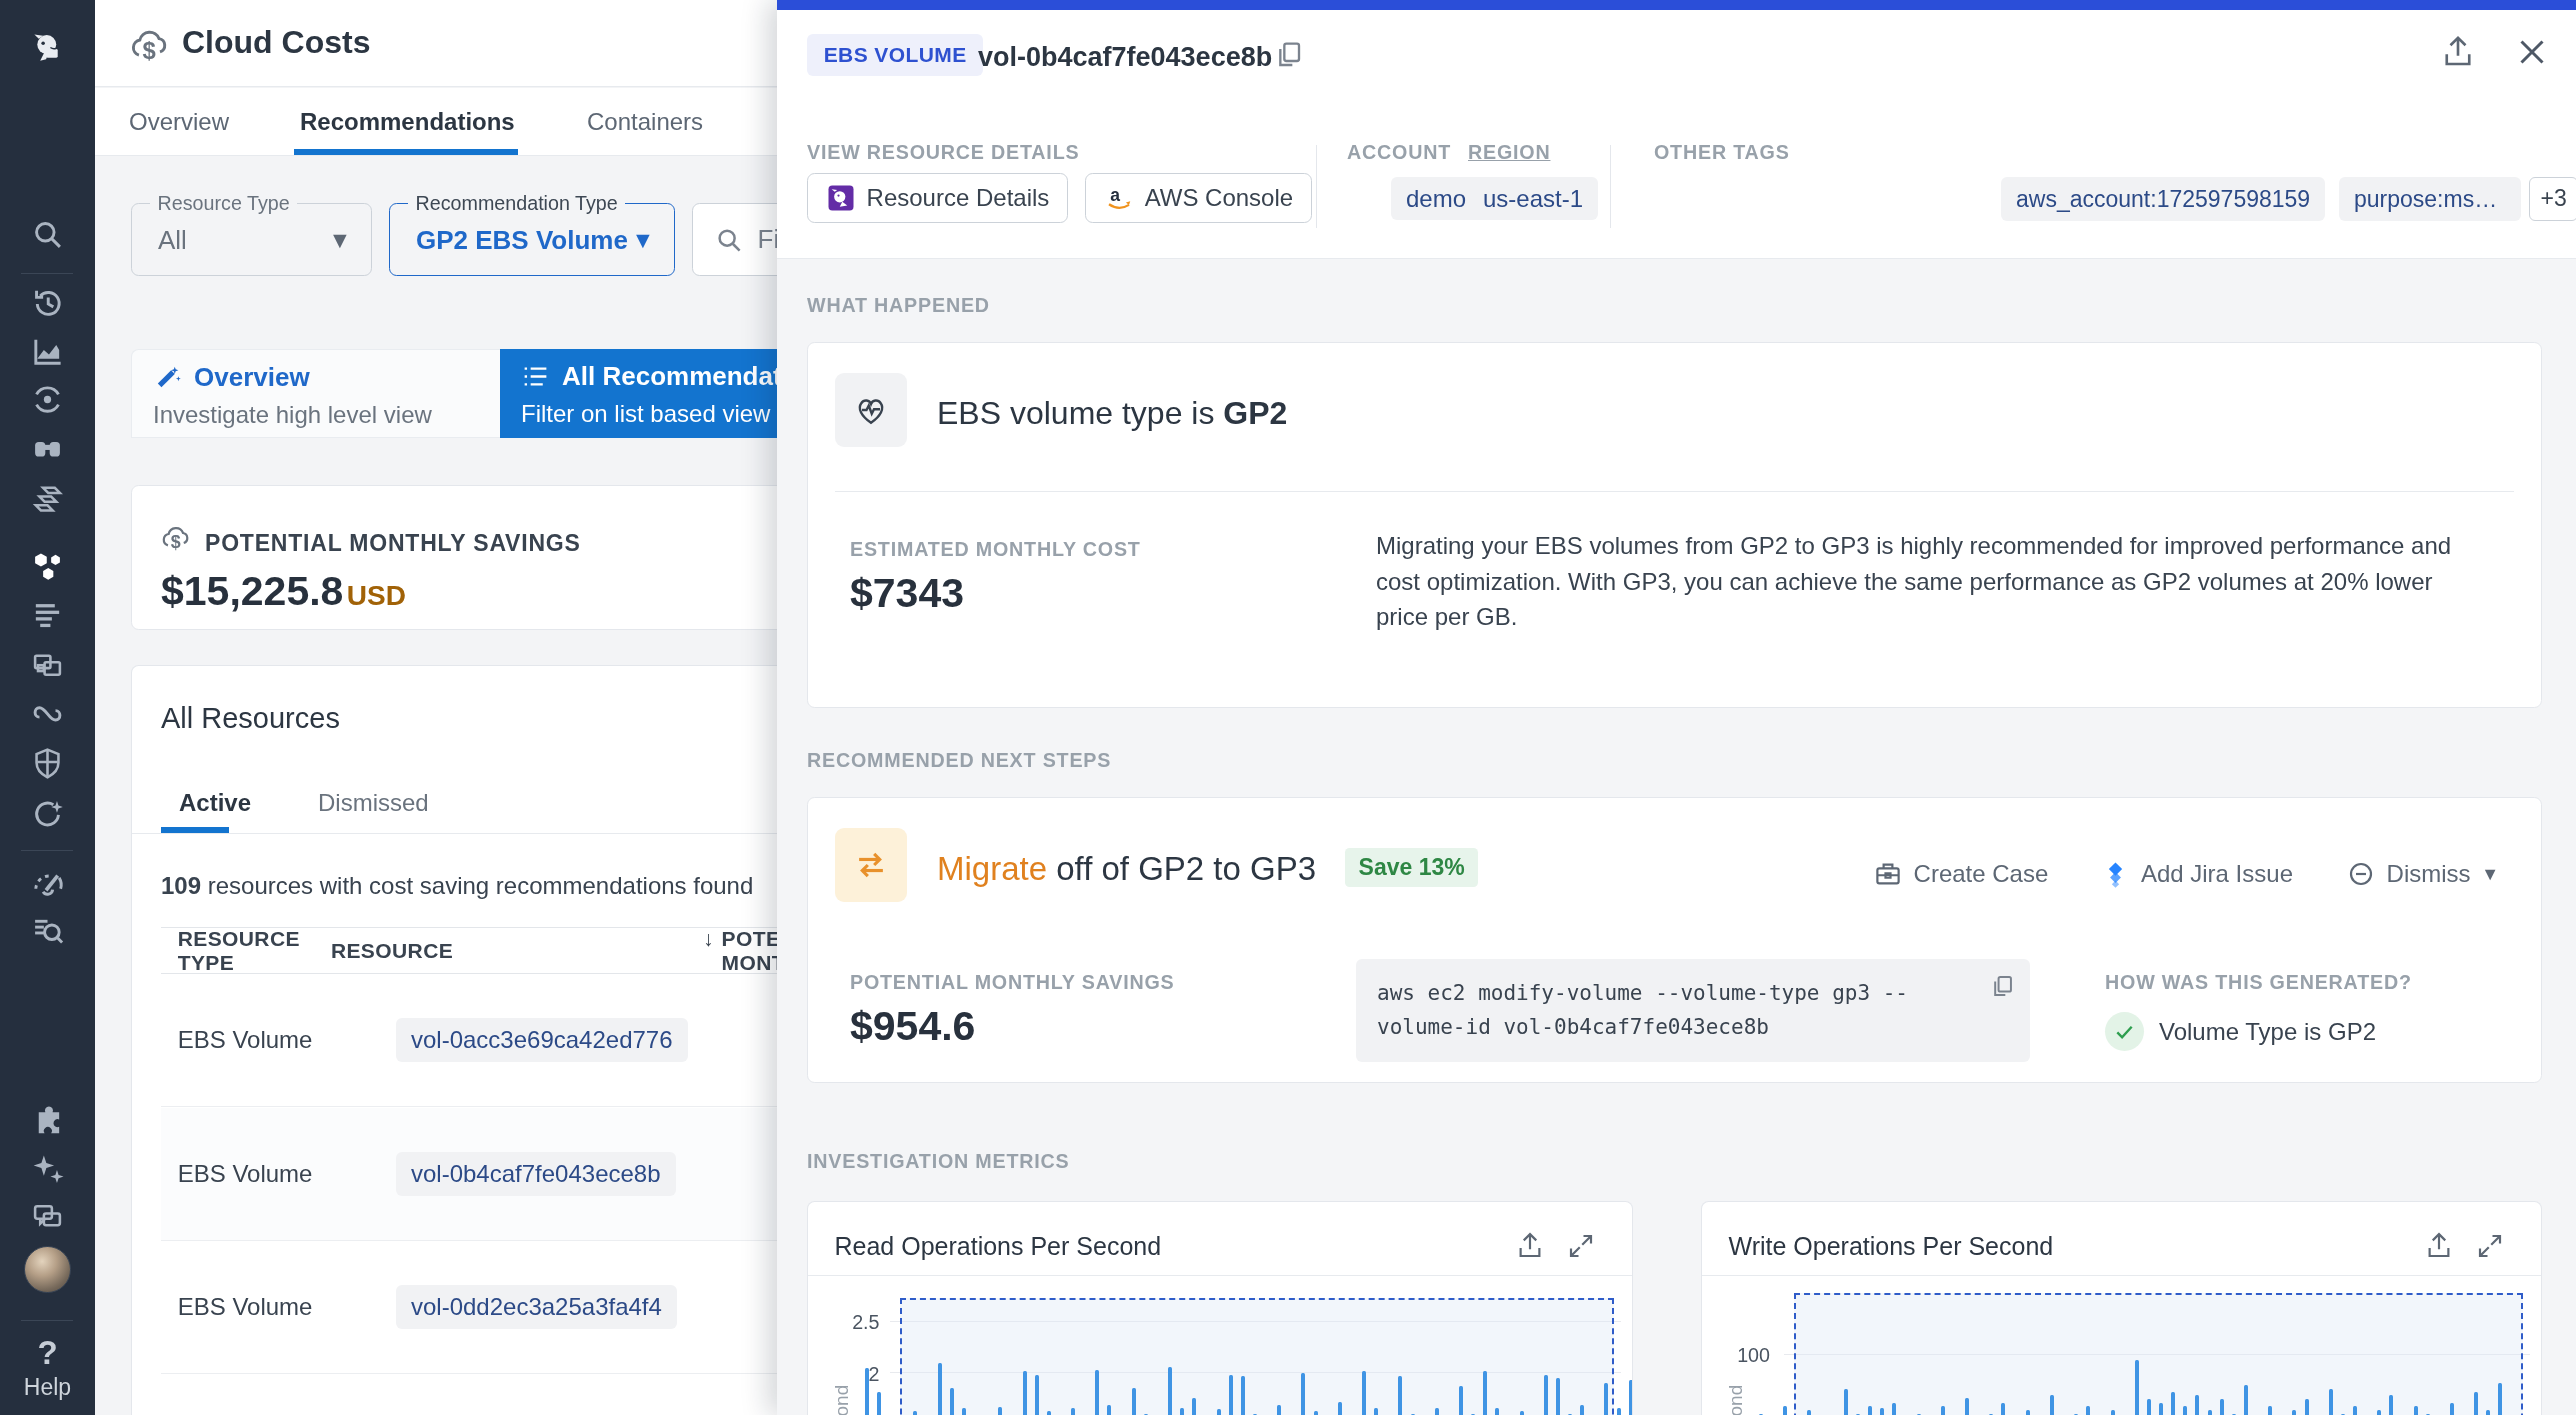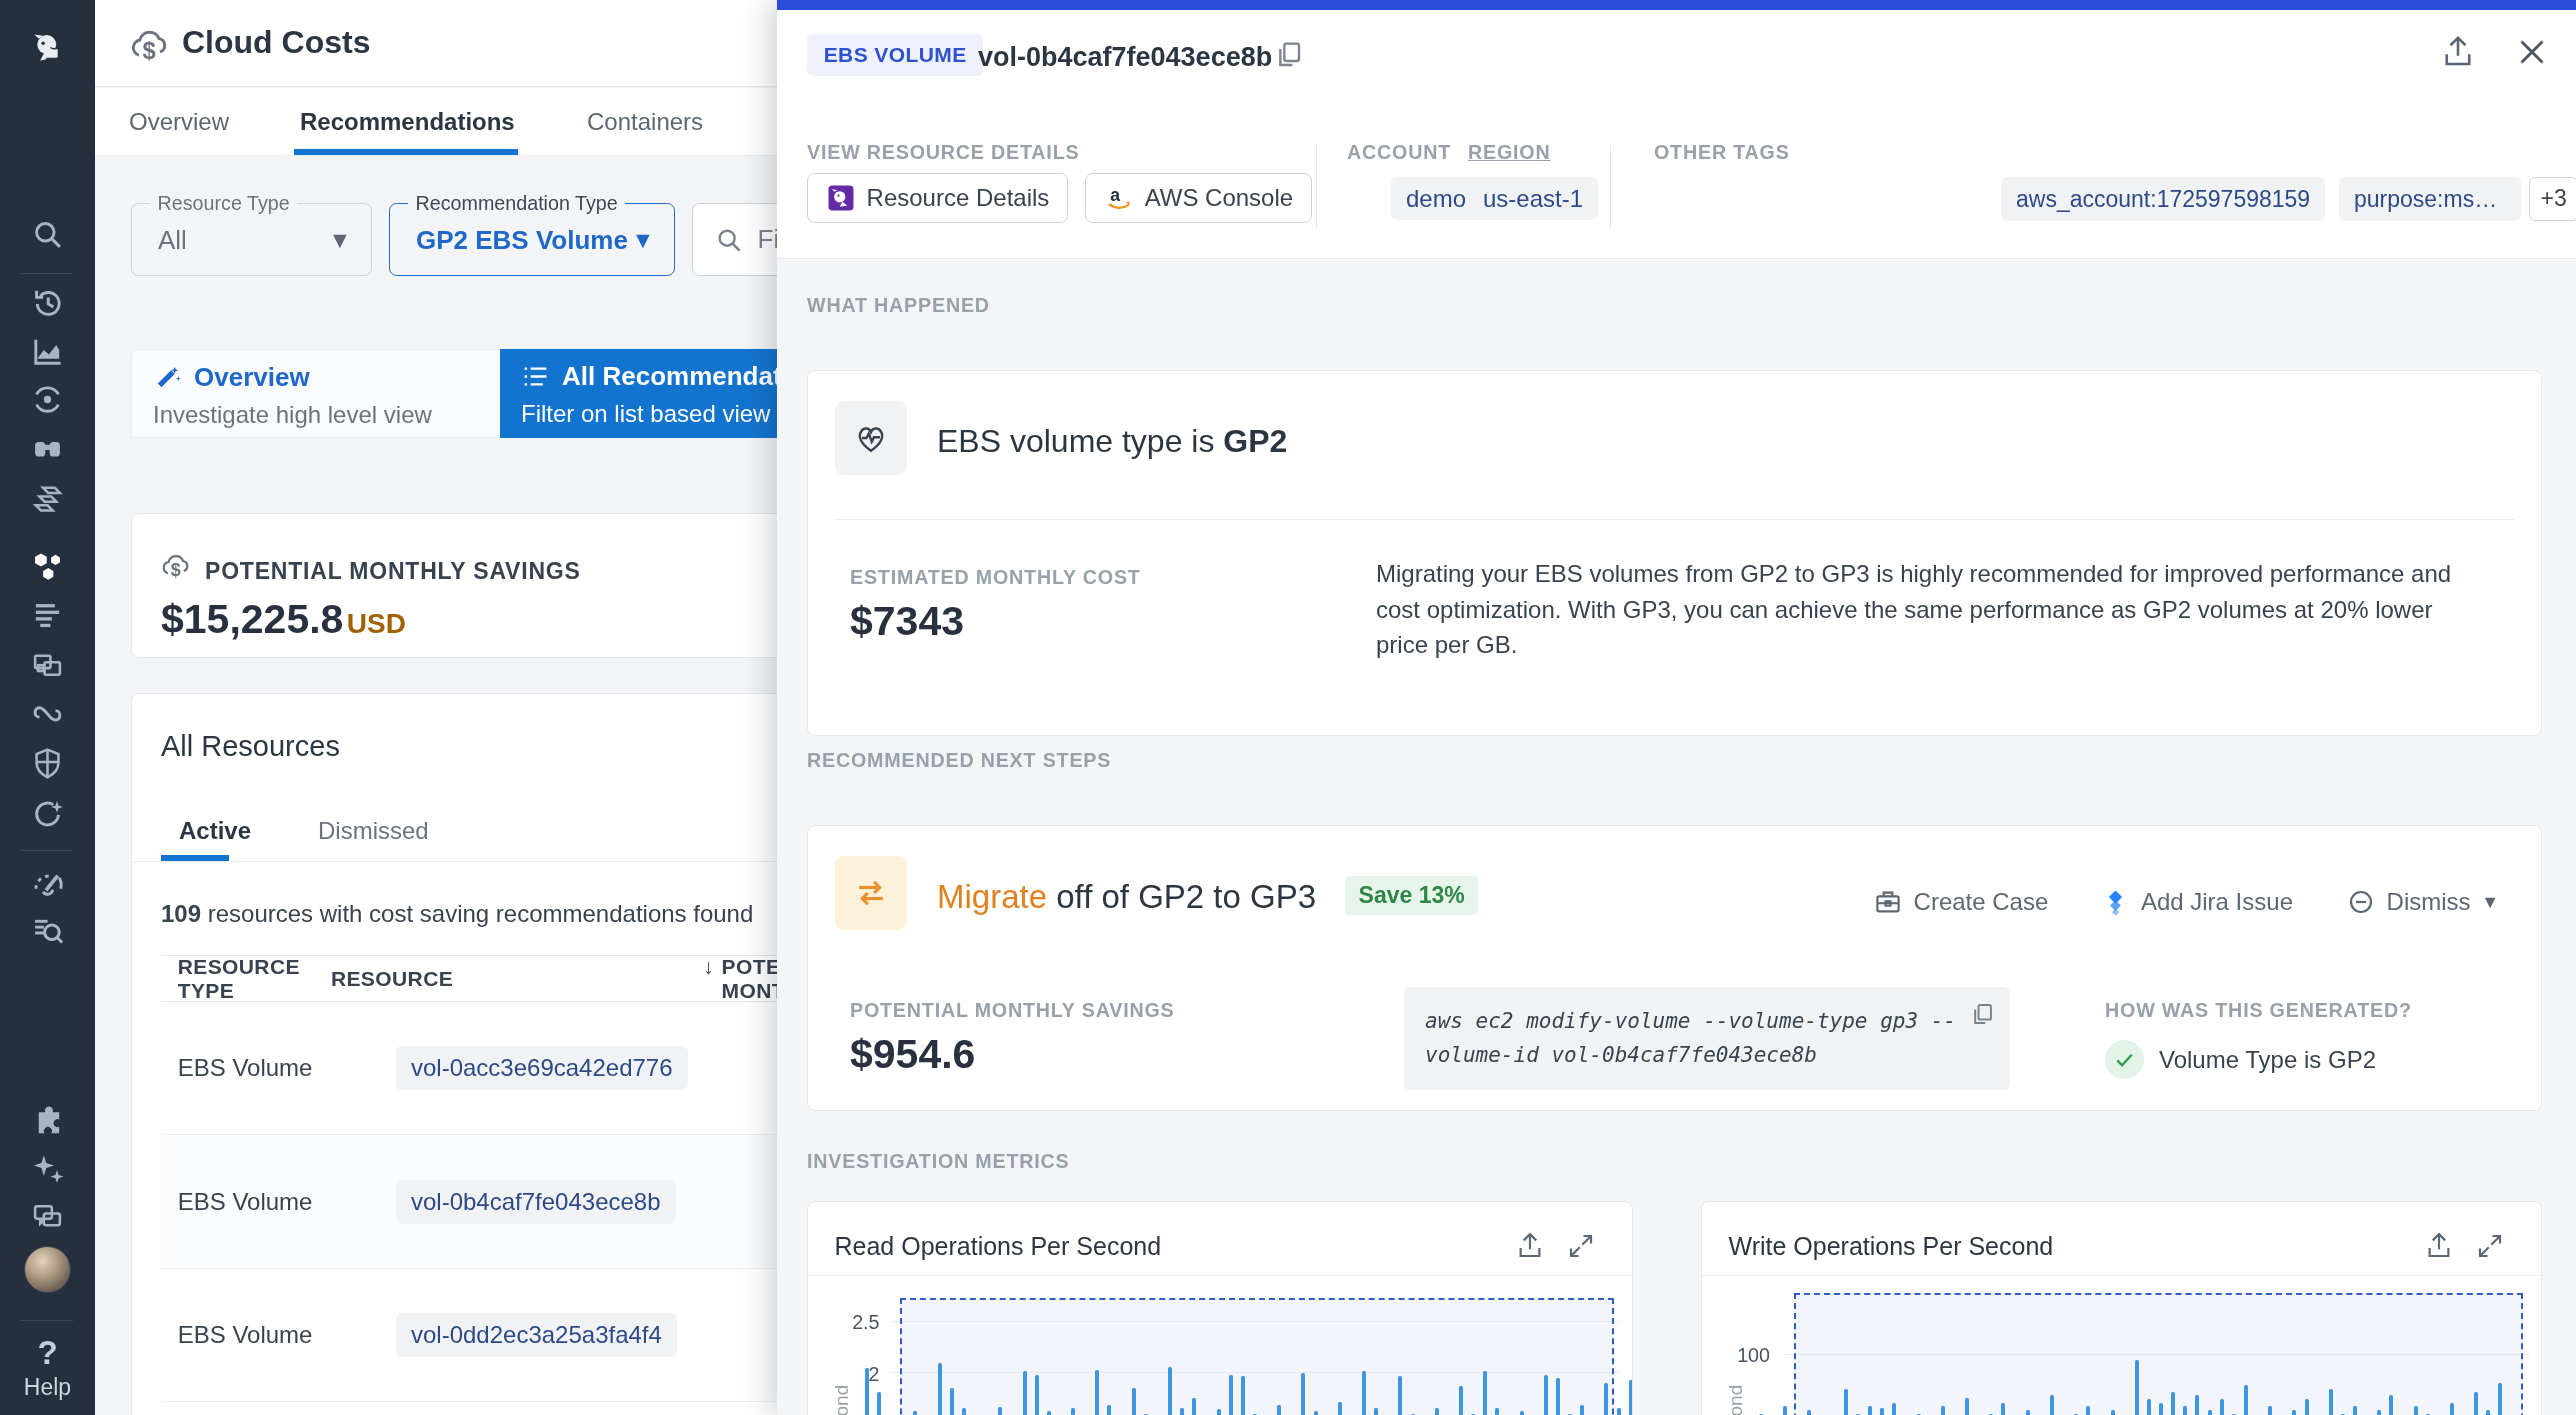--- a/index.html
+++ b/index.html
@@ -36,21 +36,21 @@
   .searchbox { position:absolute; height:73px; background:#fff; border:1.5px solid #ccd2d9; border-radius:7.6px; display:flex; align-items:center; padding-left:21px; gap:13.6px; color:#7b838e; font-size:26px; }
 
   .vcard { position:absolute; top:349px; height:89px; padding:12px 21px; }
   .vcard .t { font-size:26px; font-weight:bold; display:flex; align-items:center; gap:12px; }
   .vcard .s { font-size:24px; margin-top:7.6px; }
   .vcard.light { background:#fafbfc; border:0.8px solid #e9ecf0; border-right:none; border-radius:7.6px 0 0 0; }
   .vcard.light .t { color:#1f68c9; } .vcard.light .s { color:#6a737e; }
   .vcard.bluebg { background:#1374cf; border-radius:0 7.6px 0 0; }
   .vcard.bluebg .t, .vcard.bluebg .s { color:#fff; }
 
-  .card { position:absolute; background:#fff; border:0.8px solid #e4e7ec; border-radius:7.6px;margin-top:28px; }
+  .card { position:absolute; background:#fff; border:0.8px solid #e4e7ec; border-radius:7.6px; }
   .lbl { font-size:19.7px; font-weight:bold; letter-spacing:0.8px; color:#98a1aa; }
   .big { font-size:41px; font-weight:bold; color:#28313d; }
   .pill { display:inline-block; background:#f1f2f4; border-radius:6px; padding:7.6px 15px; font-size:24px; color:#2c4a87; white-space:nowrap; }
 
   .rtab { position:absolute; top:0; font-size:24px; color:#6a737e; }
   .rtab.active { color:#2c3642; font-weight:bold; }
 
   .thead { font-size:21px; font-weight:bold; color:#39434f; letter-spacing:0.4px; }
   .trow { position:absolute; left:29px; right:15px; border-bottom:0.8px solid #eceef1; display:flex; align-items:center; }
   .cell-type { width:235px; font-size:24px; color:#39434f; }
@@ -436,21 +436,21 @@
             <path d="M16 24 h16"></path>
           </svg>
         <span>Dismiss</span>
         <span style="font-size:18px;color:#5d6774;">▼</span>
       </span>
     </div>
 
     <div class="abs lbl" style="left:42px;top:173px;">POTENTIAL MONTHLY SAVINGS</div>
     <div class="abs big" style="left:42px;top:205px;">$954.6</div>
 
-    <div class="codeblock" style="left:596px;top:161px;width:606px;font-style:italic;">
+    <div class="codeblock" style="left:548px;top:161px;width:674px;">
       <div>aws ec2 modify-volume --volume-type gp3 --</div>
       <div>volume-id vol-0b4caf7fe043ece8b</div>
       <svg class="abs" style="right:13.6px;top:13.6px;width:27px;height:27px;" viewBox="0 0 48 48" fill="none" stroke="#7b838e" stroke-width="3.5">
           <rect x="17" y="7" width="22" height="26" rx="3"></rect>
           <path d="M11 15 v24 h18"></path>
         </svg>
     </div>
 
     <div class="abs lbl" style="left:1297px;top:173px;">HOW WAS THIS GENERATED?</div>
     <div class="abs" style="left:1297px;top:214px;display:flex;align-items:center;gap:15px;">

